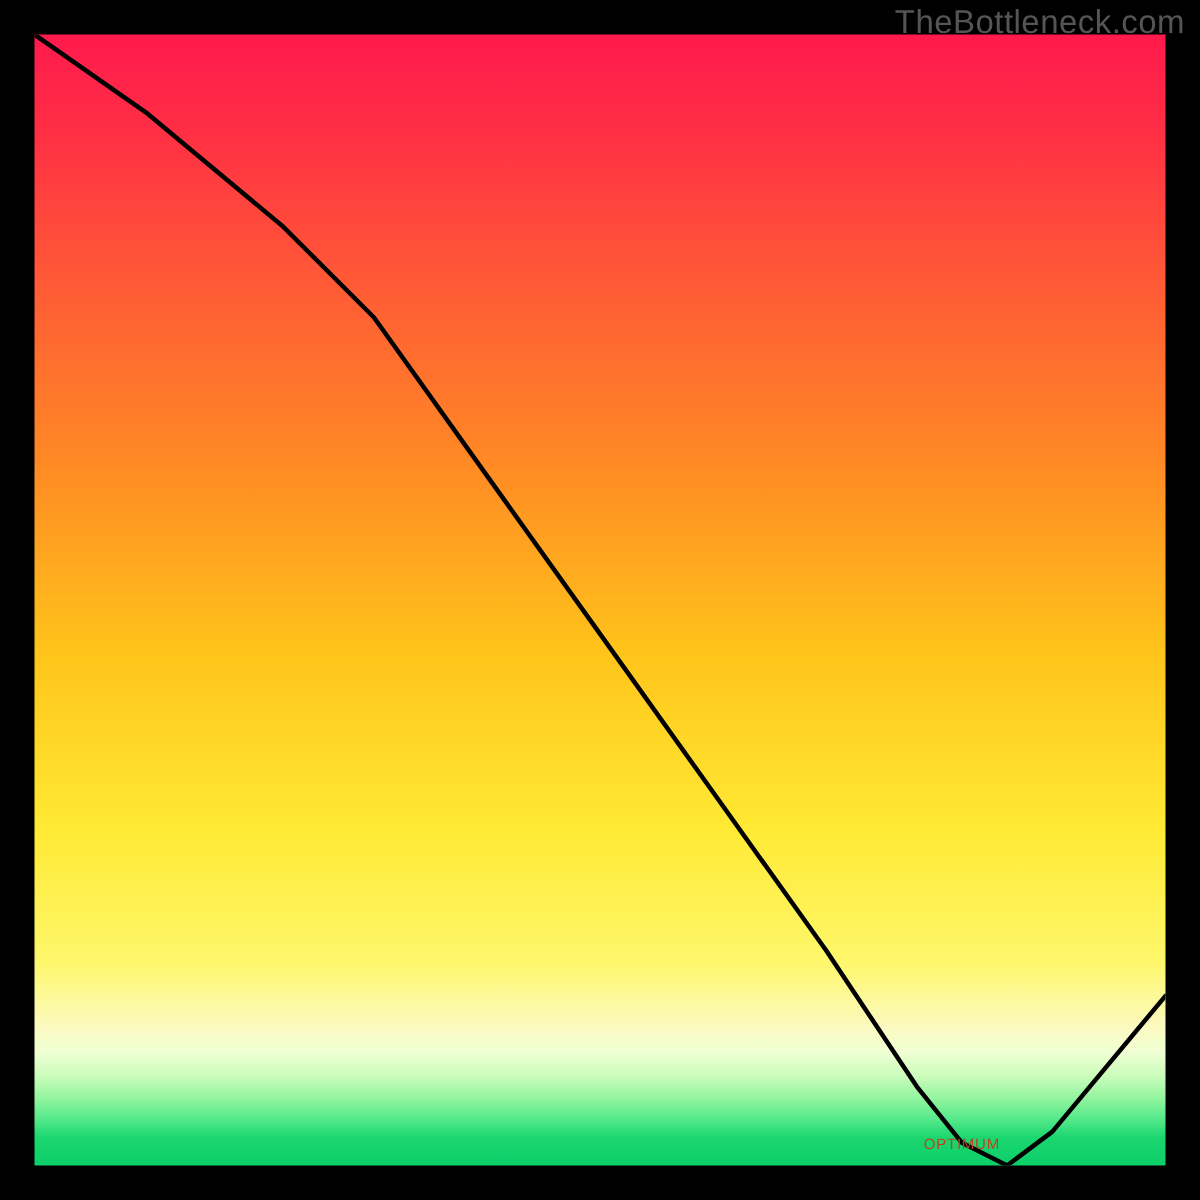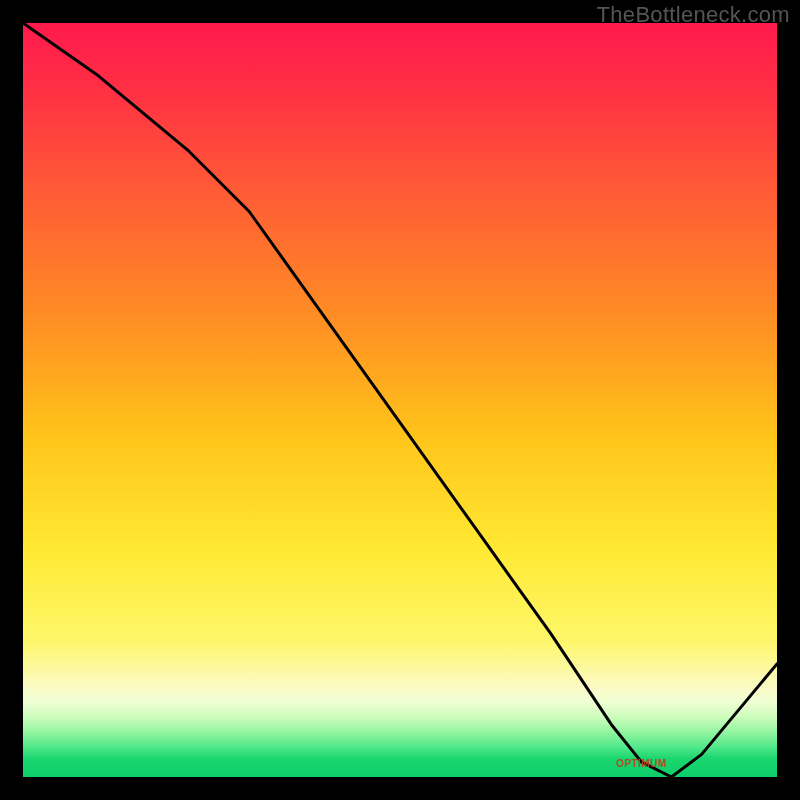--- a/index.html
+++ b/index.html
@@ -59,21 +59,21 @@
   svg.curve {
     position: absolute;
     inset: 0;
     width: 100%;
     height: 100%;
   }
   .marker-text {
     position: absolute;
     color: #b84520;
     font-size: 10px;
-    font-weight: 700;
+    font-weight: 400;
     letter-spacing: 0.5px;
     white-space: nowrap;
     transform: translate(-50%, 0);
     filter: blur(0.3px);
   }
 </style>
 </head>
 <body>
 
 <div class="stage">

